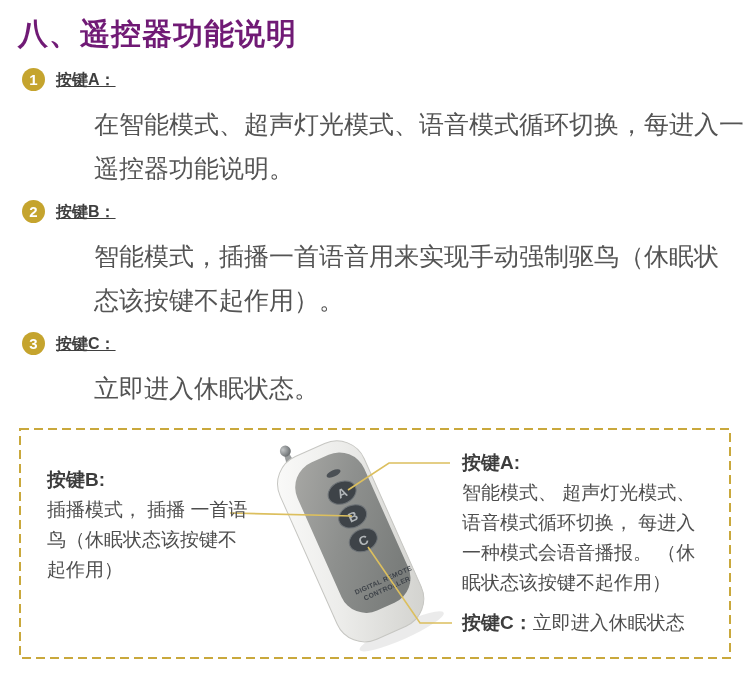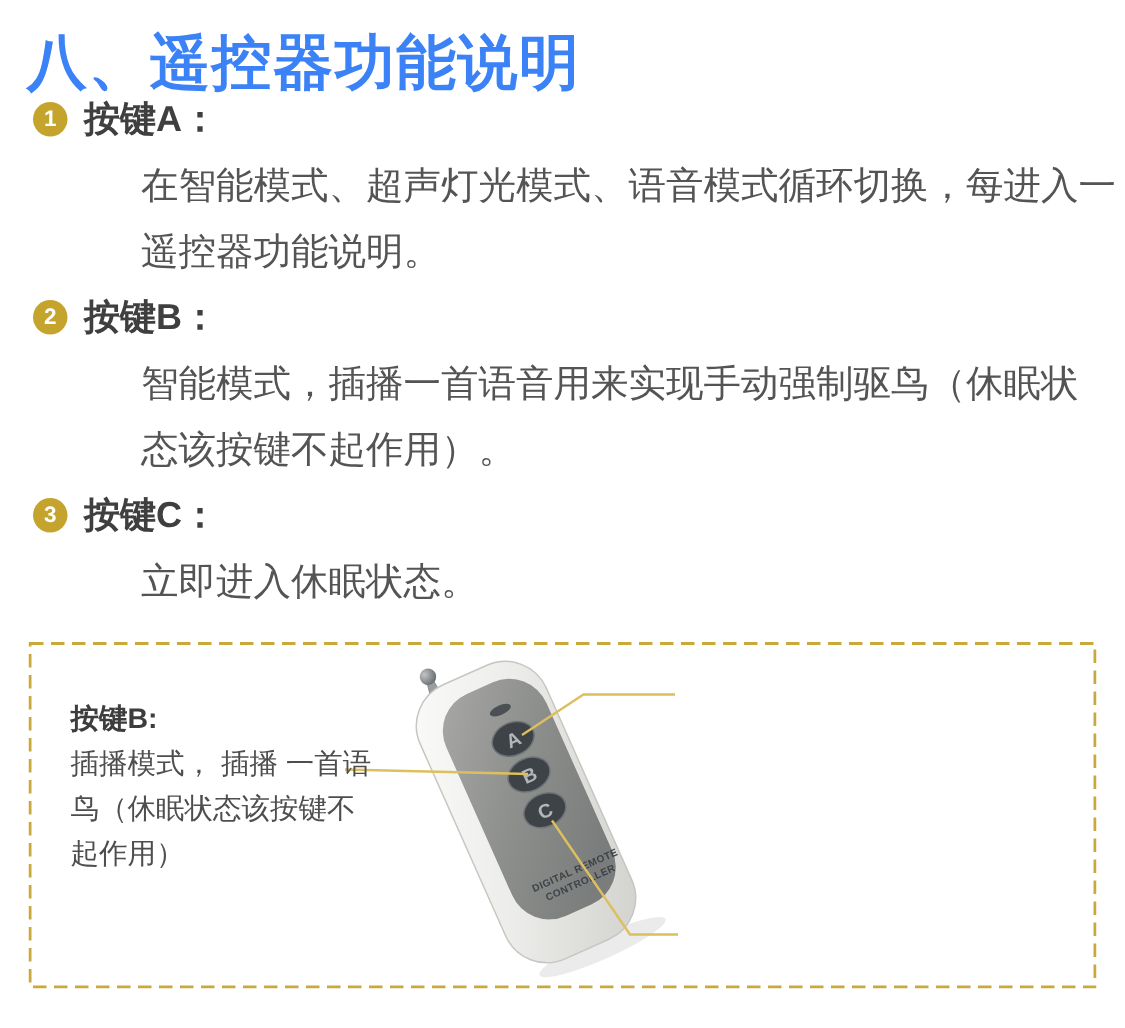--- a/index.html
+++ b/index.html
@@ -2,32 +2,32 @@
 <html><head>
 <meta charset="utf-8">
 <style>
   html,body{margin:0;padding:0;background:#ffffff;}
   .page{
     position:relative;width:750px;height:685px;background:#ffffff;overflow:hidden;
     font-family:"Liberation Sans","DejaVu Sans",sans-serif;
   }
   .doc-title{
     position:absolute;left:18px;top:14px;
-    font-size:40px;font-weight:700;color:#3b82f6;letter-spacing:1px;
+    font-size:30px;font-weight:700;color:#701a75;letter-spacing:1px;
   }
   .list{position:absolute;left:22px;top:58px;right:8px;}
   .item{display:flex;}
   .badge-col{width:34px;flex:0 0 34px;}
   .badge{
     width:23px;height:23px;border-radius:50%;background:#c5a42e;color:#ffffff;
     font-size:15px;font-weight:700;display:flex;align-items:center;justify-content:center;
     margin-top:10px;
   }
   .item-content{flex:1;}
-  .item-heading{font-size:24px;font-weight:700;color:#3f3f3f;line-height:44px;}
+  .item-heading{font-size:16px;font-weight:700;color:#3f3f3f;line-height:44px;text-decoration:underline;}
   .item-line{font-size:25px;color:#545454;line-height:44px;white-space:nowrap;margin-left:38px;}
   .callout-box{
     position:absolute;left:19px;top:428px;width:712px;height:231px;box-sizing:border-box;
   }
   .box-svg{position:absolute;left:0;top:0;width:712px;height:231px;}
   .box-label{position:absolute;line-height:30px;font-size:19px;color:#4e4e4e;white-space:nowrap;}
   .box-label .lbl-head{font-weight:700;color:#3d3d3d;}
   .label-left{left:28px;top:37px;}
   .label-right{left:443px;top:20px;}
   .c-row{margin-top:10px;}
@@ -123,16 +123,26 @@
       <polyline points="349,119 401,195 433,195" fill="none" stroke="#dcbf5e" stroke-width="1.6"></polyline>
     </svg>
 
     <div class="box-label label-left">
       <div class="lbl-head">按键B:</div>
       <div>插播模式， 插播 一首语</div>
       <div>鸟（休眠状态该按键不</div>
       <div>起作用）</div>
     </div>
 
+    <div class="box-label label-right">
+      <div class="lbl-head">按键A:</div>
+      <div>智能模式、 超声灯光模式、</div>
+      <div>语音模式循环切换， 每进入</div>
+      <div>一种模式会语音播报。 （休</div>
+      <div>眠状态该按键不起作用）</div>
+      <div class="c-row">
+        <span class="c-prefix">按键C：</span><span>立即进入休眠状态</span>
+      </div>
+    </div>
 
   </div>
 
 </div>
 
 </body></html>

